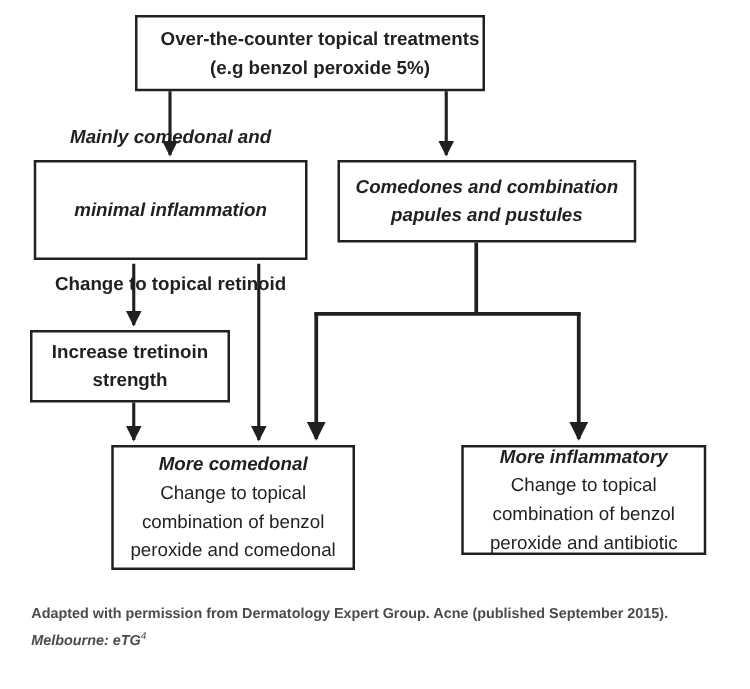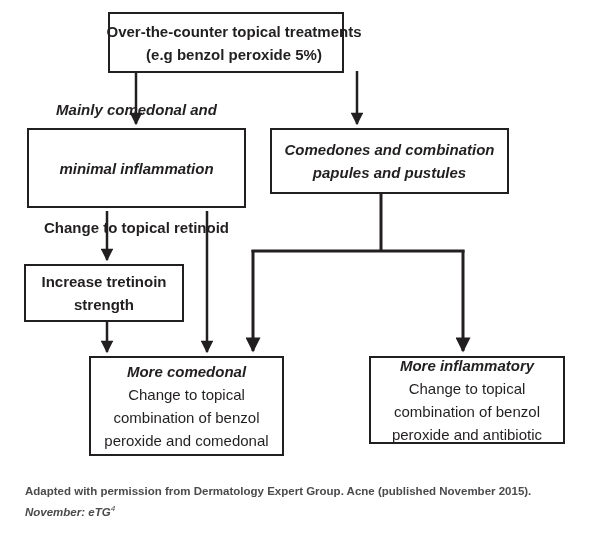--- a/index.html
+++ b/index.html
@@ -36,21 +36,21 @@
   }
   .box .ln {
     font-size: 15px;
     line-height: 23px;
     white-space: nowrap;
   }
   .b  { font-weight: bold; }
   .bi { font-weight: bold; font-style: italic; }
   .r  { font-weight: normal; }
 
-  #box-otc               { left: 108px; top: 12px;  width: 236px; height: 61px; padding-left: 16px; }
+  #box-otc               { left: 108px; top: 12px;  width: 280px; height: 61px; padding-left: 16px; }
   #box-comedonal         { left: 27px;  top: 128px; width: 219px; height: 80px; gap: 36px; }
   #box-inflammatory      { left: 270px; top: 128px; width: 239px; height: 66px; }
   #box-tretinoin         { left: 24px;  top: 264px; width: 160px; height: 58px; }
   #box-more-comedonal    { left: 89px;  top: 356px; width: 195px; height: 100px; }
   #box-more-inflammatory { left: 369px; top: 356px; width: 196px; height: 88px; }
 
   #footer {
     position: absolute;
     left: 25px;
     top: 482px;
@@ -118,19 +118,19 @@
   </div>
 
   <div class="box" id="box-more-inflammatory">
     <div class="ln bi">More inflammatory</div>
     <div class="ln r">Change to topical</div>
     <div class="ln r">combination of benzol</div>
     <div class="ln r">peroxide and antibiotic</div>
   </div>
 
   <div id="footer">
-    <div>Adapted with permission from Dermatology Expert Group. Acne (published November 2015).</div>
+    <div>Adapted with permission from Dermatology Expert Group. Acne (published September 2015).</div>
     <div>
-      <span class="ref-label">November:</span><span> </span><span class="ref-value">eTG</span><sup>4</sup>
+      <span class="ref-label">Melbourne:</span><span> </span><span class="ref-value">eTG</span><sup>4</sup>
     </div>
   </div>
 
 </div>
 
 </body></html>

